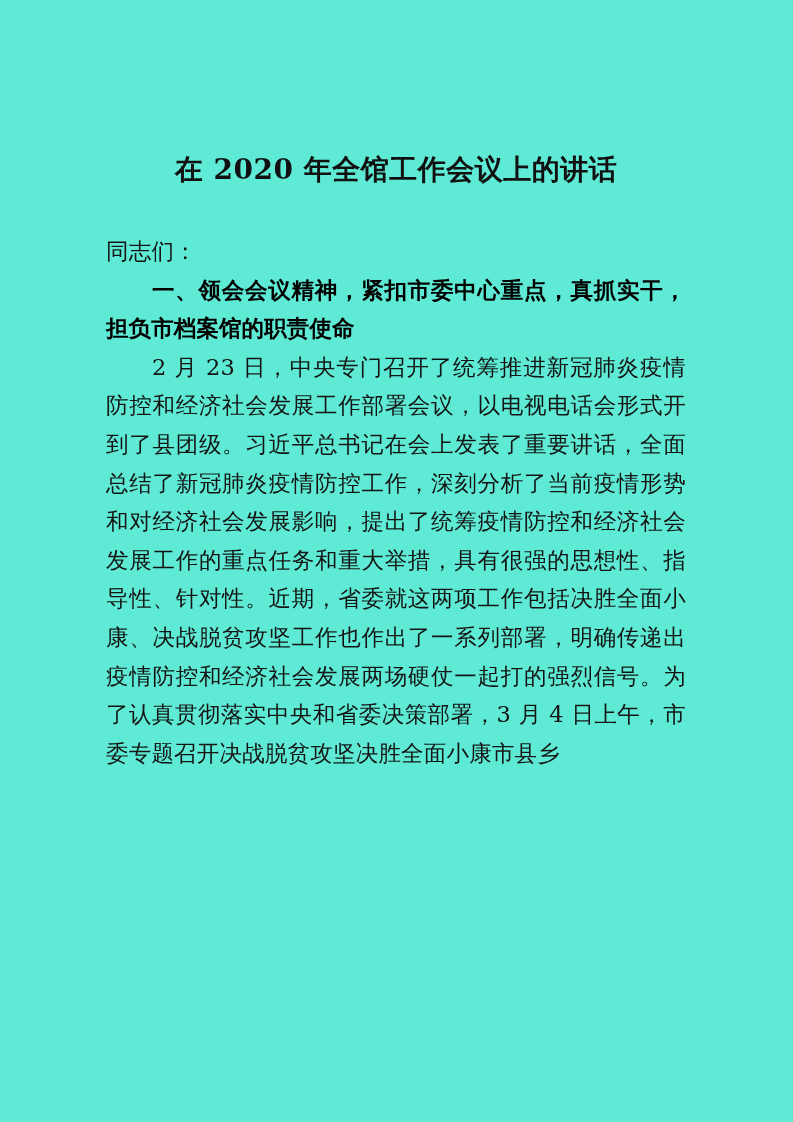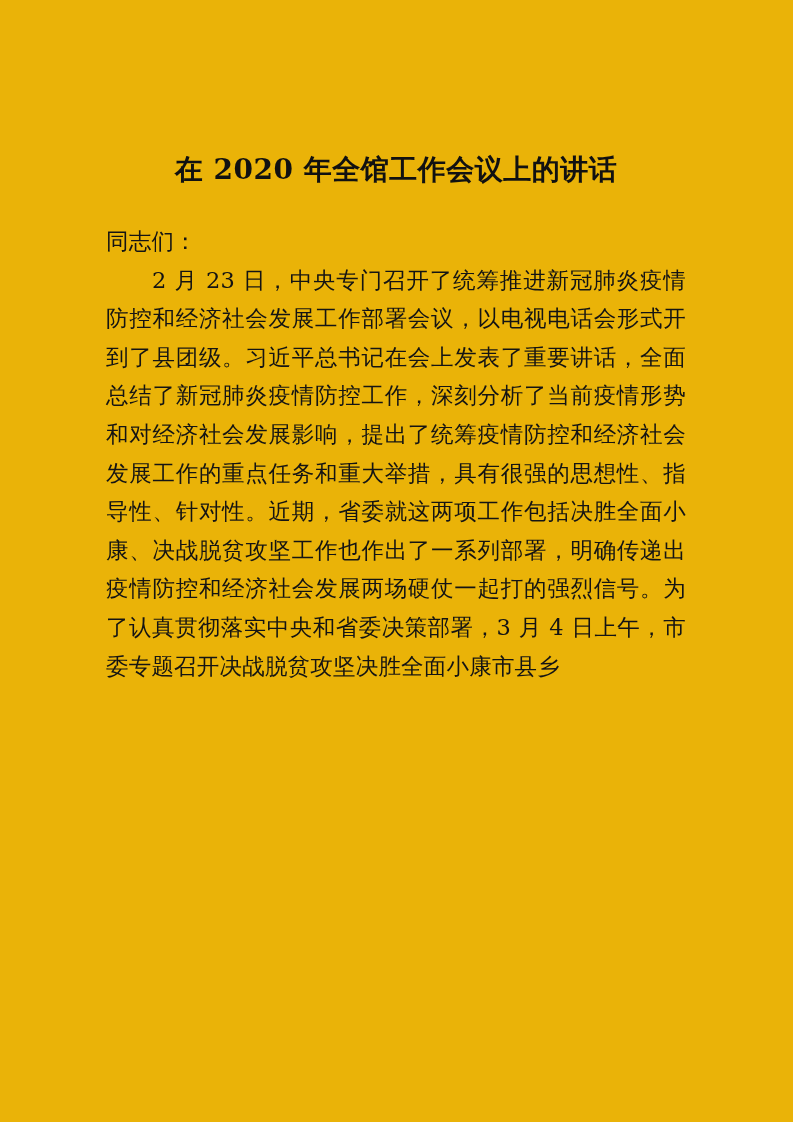--- a/index.html
+++ b/index.html
@@ -12,21 +12,21 @@
     font-family: "DejaVu Serif", "Liberation Serif", serif;
     color: #000000;
     -webkit-font-smoothing: antialiased;
   }
 
   .page {
     position: relative;
     width: 793px;
     height: 1122px;
     margin: 0 auto;
-    background: #eab308;
+    background: #5eead4;
     overflow: hidden;
     box-sizing: border-box;
   }
 
   .content {
     position: absolute;
     left: 106px;
     top: 0;
     width: 580px;
   }
@@ -40,21 +40,21 @@
     text-align: center;
     letter-spacing: 0.5px;
     margin: 0;
     padding-top: 150px;
     color: #111111;
     white-space: nowrap;
   }
 
   
   .body-block {
-    margin-top: 32px;
+    margin-top: 42px;
   }
 
   p.para {
     margin: 0;
     font-family: "DejaVu Serif", "Liberation Serif", serif;
     font-size: 22.5px;
     line-height: 38.6px;
     text-align: justify;
     text-justify: inter-character;
     text-align-last: left;
@@ -93,18 +93,19 @@
 <div class="page">
   <div class="content">
 
     <h1 class="doc-title">在 2020 年全馆工作会议上的讲话</h1>
 
     <div class="body-block">
 
       <p class="para salutation">同志们：</p>
 
 
+      <p class="section-heading">一、领会会议精神，紧扣市委中心重点，真抓实干，担负市档案馆的职责使命</p>
 
       <p class="para indent">2 月 23 日，中央专门召开了统筹推进新冠肺炎疫情防控和经济社会发展工作部署会议，以电视电话会形式开到了县团级。习近平总书记在会上发表了重要讲话，全面总结了新冠肺炎疫情防控工作，深刻分析了当前疫情形势和对经济社会发展影响，提出了统筹疫情防控和经济社会发展工作的重点任务和重大举措，具有很强的思想性、指导性、针对性。近期，省委就这两项工作包括决胜全面小康、决战脱贫攻坚工作也作出了一系列部署，明确传递出疫情防控和经济社会发展两场硬仗一起打的强烈信号。为了认真贯彻落实中央和省委决策部署，3 月 4 日上午，市委专题召开决战脱贫攻坚决胜全面小康市县乡</p>
 
     </div>
   </div>
 </div>
 
 </body></html>

